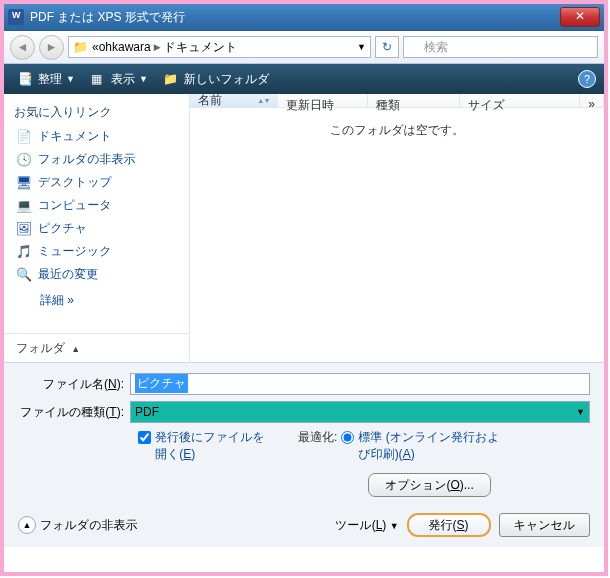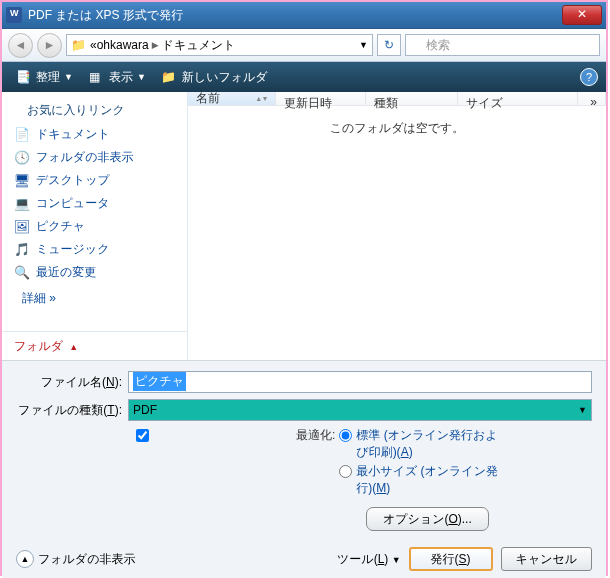--- a/index.html
+++ b/index.html
@@ -1,18 +1,18 @@
 <!DOCTYPE html>
 <html><head>
 <meta charset="utf-8">
 <style>
 * { box-sizing: border-box; margin: 0; padding: 0; font-family: "Meiryo UI", "Segoe UI", sans-serif; font-size: 12px; }
 body { width: 610px; height: 578px; background: #fff; overflow: hidden; }
 
-.window { width: 608px; height: 576px; border: 2px solid #f9a8d4; background: #fff; position: relative; }
+.window { width: 608px; height: 576px; border: 4px solid #f9a8d4; background: #fff; position: relative; }
 
 .titlebar { height: 27px; background: linear-gradient(to bottom, #4a8ac6 0%, #3574b3 50%, #2a669e 100%); display: flex; align-items: center; padding: 0 4px; color: #000; border-bottom: 1px solid #2a5a8a; }
 .titlebar-icon { width: 16px; height: 16px; margin-right: 6px; background: #2b579a; border-radius: 2px; position: relative; }
 .titlebar-icon::after { content: 'W'; color: #fff; font-size: 9px; font-weight: bold; position: absolute; top: 1px; left: 4px; }
 .titlebar-text { flex: 1; color: #fff; font-size: 12px; }
 .close-btn { width: 40px; height: 20px; background: linear-gradient(to bottom, #e27474 0%, #c33 50%, #a22 100%); border: 1px solid #8a2020; border-radius: 3px; color: #fff; text-align: center; line-height: 16px; cursor: pointer; }
 
 .navbar { height: 33px; background: linear-gradient(to bottom, #fefefe, #e8eff7); display: flex; align-items: center; padding: 2px 6px; border-bottom: 1px solid #b8c8d8; gap: 4px; }
 .nav-btn { width: 25px; height: 25px; border: 1px solid #bbb; border-radius: 50%; background: linear-gradient(to bottom, #f8f8f8, #e0e0e0); display: flex; align-items: center; justify-content: center; color: #888; }
 .breadcrumb { flex: 1; height: 22px; border: 1px solid #a8b8c8; background: #fff; display: flex; align-items: center; padding: 0 4px; font-size: 12px; }
@@ -22,25 +22,25 @@
 .search-box { width: 195px; height: 22px; border: 1px solid #a8b8c8; background: #fff; padding: 0 20px; color: #999; display: flex; align-items: center; }
 
 .toolbar { height: 30px; background: linear-gradient(to bottom, #2d5a7a 0%, #234a64 50%, #1a3a50 100%); display: flex; align-items: center; padding: 0 8px; color: #fff; gap: 4px; }
 .tb-btn { display: flex; align-items: center; gap: 4px; padding: 2px 6px; color: #fff; cursor: pointer; }
 .tb-btn .arrow { font-size: 9px; }
 .tb-icon { width: 16px; height: 14px; display: inline-block; }
 .help-btn { margin-left: auto; width: 18px; height: 18px; border-radius: 50%; background: #4a90d0; border: 1px solid #fff; text-align: center; line-height: 16px; font-size: 11px; cursor: pointer; }
 
 .content-area { display: flex; height: 268px; background: #fff; }
 .sidebar { width: 186px; border-right: 1px solid #e0e8f0; padding: 6px 0; }
-.sidebar-title { padding: 4px 25px; color: #1a4a7a; font-size: 12px; }
+.sidebar-title { padding: 4px 10px; color: #1a4a7a; font-size: 12px; }
 .sidebar-item { display: flex; align-items: center; padding: 3px 12px; gap: 6px; cursor: pointer; color: #0a4a9a; }
 .sidebar-item .ic { width: 16px; height: 16px; display: flex; align-items: center; justify-content: center; font-size: 13px; }
-.sidebar-detail { padding: 6px 20px; color: #0a4a9a; cursor: pointer; }
-.sidebar-folder { padding: 6px 12px; margin-top: 18px; color: #b91c1c; cursor: pointer; display: flex; align-items: center; gap: 6px; border-top: 1px solid #e0e8f0; }
+.sidebar-detail { padding: 6px 36px; color: #0a4a9a; cursor: pointer; }
+.sidebar-folder { padding: 6px 12px; margin-top: 18px; color: #404040; cursor: pointer; display: flex; align-items: center; gap: 6px; border-top: 1px solid #e0e8f0; }
 
 .file-list { flex: 1; }
 .columns { height: 14px; display: flex; border-bottom: 1px solid #e4e8ec; }
 .col { padding: 3px 8px; border-right: 1px solid #e4e8ec; font-size: 12px; color: #333; background: linear-gradient(to bottom, #fdfdfd, #f4f6f8); cursor: pointer; }
 .col.name { width: 88px; background: linear-gradient(to bottom, #e8f2fc, #d8e8f8); display: flex; gap: 2px; align-items: center; }
 .col.date { width: 90px; }
 .col.type { width: 92px; }
 .col.size { width: 120px; }
 .col.more { flex: 1; text-align: right; }
 .empty-msg { text-align: center; padding: 14px; color: #333; font-size: 12px; }
@@ -62,21 +62,21 @@
 .radio-row { display: flex; align-items: flex-start; gap: 4px; color: #0a4a9a; margin-bottom: 2px; }
 .radio-row input { margin-top: 2px; }
 
 .option-btn-row { margin-top: 8px; padding-left: 350px; }
 .std-btn { height: 24px; padding: 0 16px; border: 1px solid #888; background: linear-gradient(to bottom, #fdfdfd, #e4e8ec); border-radius: 7px; cursor: pointer; }
 
 .action-row { display: flex; align-items: center; margin-top: 16px; gap: 8px; }
 .hide-folder { display: flex; align-items: center; gap: 4px; cursor: pointer; }
 .circ-btn { width: 18px; height: 18px; border: 1px solid #9ab; border-radius: 50%; display: flex; align-items: center; justify-content: center; background: #fff; font-size: 9px; }
 .tools-lbl { margin-left: auto; }
-.publish-btn { height: 24px; padding: 0 20px; border: 2px solid #e8a040; background: linear-gradient(to bottom, #fefefe, #e8f0f8); border-radius: 3px; cursor: pointer; }
+.publish-btn { height: 24px; padding: 0 20px; border: 2px solid #e8a040; background: linear-gradient(to bottom, #fefefe, #e8f0f8); border-radius: 11px; cursor: pointer; }
 .cancel-btn { height: 24px; padding: 0 14px; border: 1px solid #888; background: linear-gradient(to bottom, #fdfdfd, #e4e8ec); border-radius: 3px; cursor: pointer; }
 </style>
 </head>
 <body>
 
 <div class="window">
   <div class="titlebar">
     <div class="titlebar-icon"></div>
     <div class="titlebar-text">PDF または XPS 形式で発行</div>
     <div class="close-btn">✕</div>
@@ -180,34 +180,31 @@
       <div class="form-select">
         <span>PDF</span>
         <span style="font-size:9px;">▼</span>
       </div>
     </div>
 
     <div class="options-row">
       <div class="left-opt">
         <label class="checkbox-row">
           <input type="checkbox" checked="" style="">
+          <span>発行後にファイルを<br>開く(<u>E</u>)</span>
         </label>
       </div>
       <div class="right-opt">
         <div style="display:flex;gap:4px;">
           <span class="opt-label">最適化:</span>
           <div style="flex:1;">
             <label class="radio-row">
               <input type="radio" name="opt" checked="" style="">
               <span>標準 (オンライン発行およ<br>び印刷)(<u>A</u>)</span>
             </label>
-            <label class="radio-row">
-              <input type="radio" name="opt" style="">
-              <span>最小サイズ (オンライン発<br>行)(<u>M</u>)</span>
-            </label>
           </div>
         </div>
       </div>
     </div>
 
     <div class="option-btn-row">
       <button class="std-btn"><span>オプション(<u>O</u>)...</span></button>
     </div>
 
     <div class="action-row">

